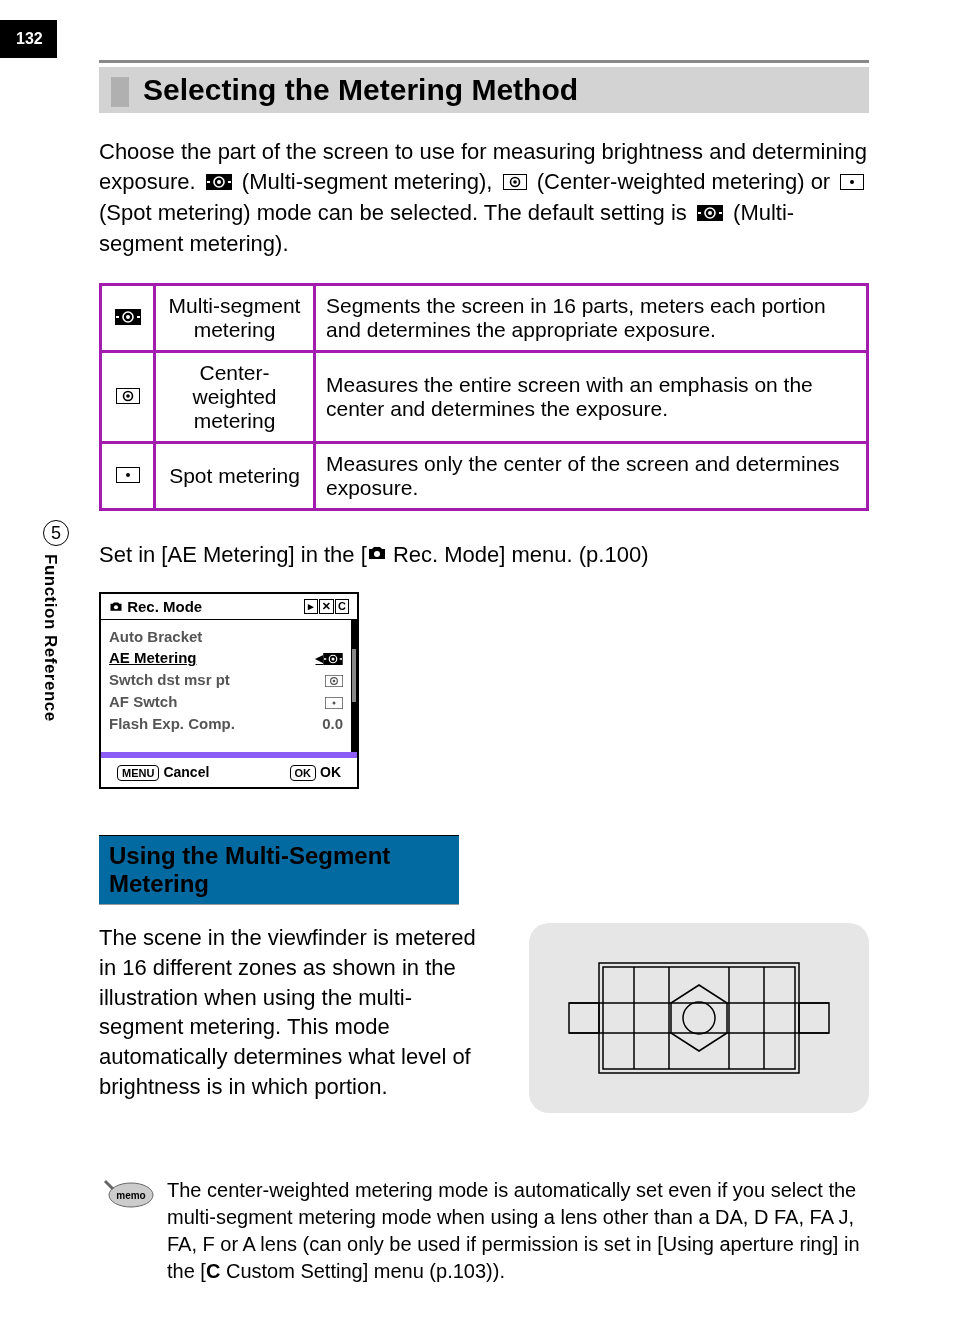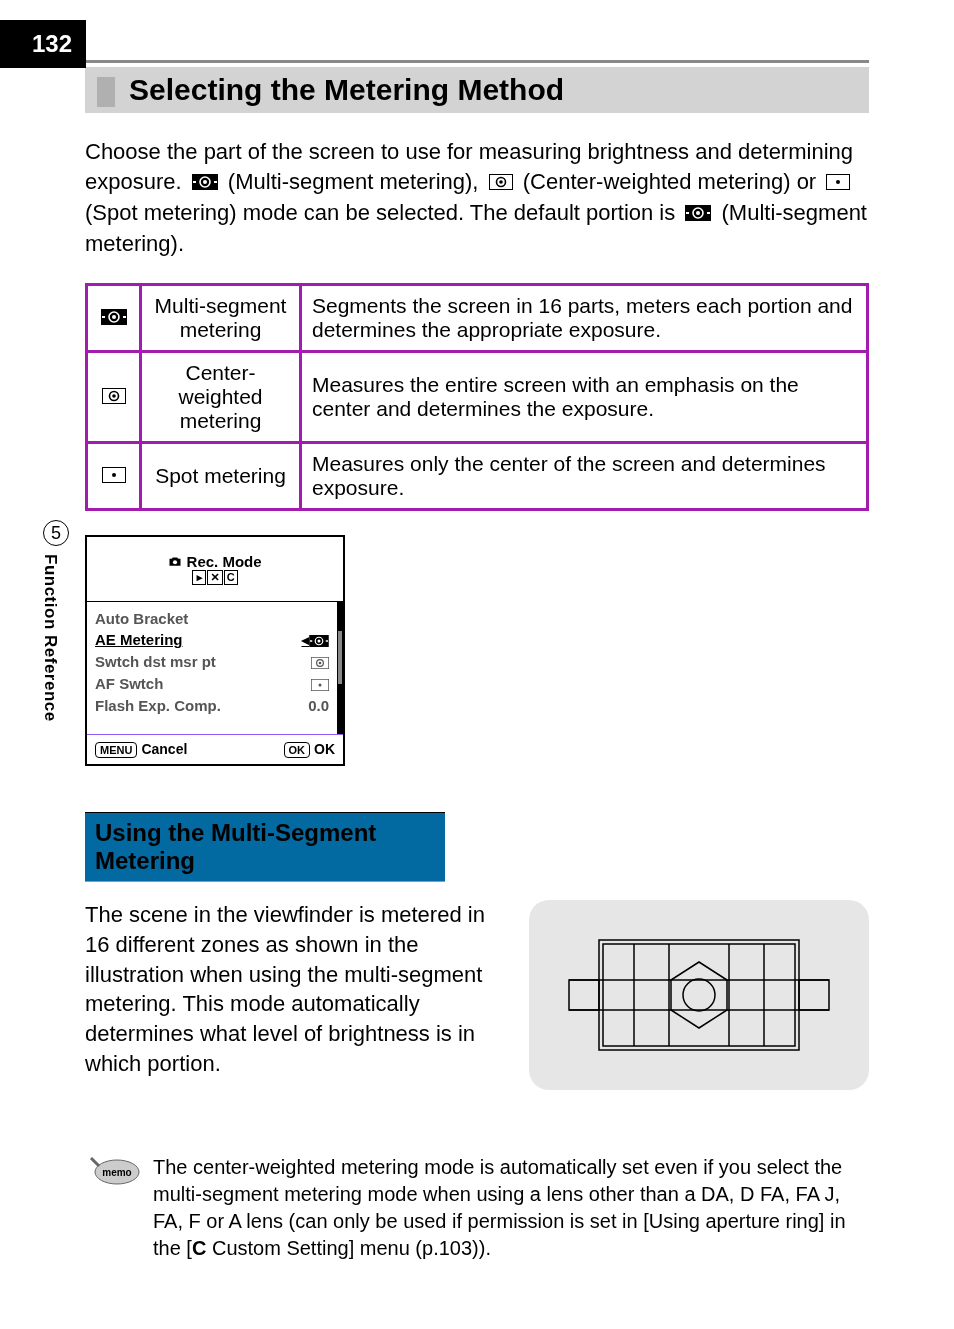--- a/index.html
+++ b/index.html
@@ -10,26 +10,27 @@
     background: #fff;
     position: relative;
     color: #000;
   }
   .page-number {
     position: absolute;
     top: 20px;
     left: 0;
     background: #000;
     color: #fff;
-    padding: 10px 14px 10px 32px;
-    font-size: 24px;
+    padding: 10px 14px 10px 16px;
+    font-size: 16px;
     font-weight: bold;
   }
   .content {
     padding: 60px 85px 40px 85px;
+    margin-left: 14px;
   }
   .title-bar {
     border-top: 3px solid #888;
     padding-top: 4px;
   }
   .title {
     background: #d3d3d3;
     padding: 6px 12px;
     font-size: 30px;
     font-weight: bold;
@@ -103,26 +104,25 @@
   }
   .lcd-box {
     margin-top: 24px;
     width: 260px;
     border: 2px solid #000;
     font-family: Arial, sans-serif;
     font-size: 15px;
   }
   .lcd-header {
     border-bottom: 1px solid #000;
-    padding: 16px 8px;
+    padding: 4px 8px;
     display: flex;
     justify-content: space-between;
     align-items: center;
     font-weight: bold;
-    flex-direction: column;
   }
   .lcd-header-tabs {
     display: flex;
     gap: 1px;
     font-size: 11px;
   }
   .lcd-header-tabs span {
     border: 1px solid #000;
     padding: 0 2px;
     display: inline-block;
@@ -150,22 +150,22 @@
   .lcd-row {
     display: flex;
     justify-content: space-between;
     align-items: center;
   }
   .lcd-row.highlight {
     text-decoration: underline;
     color: #000;
   }
   .lcd-footer {
-    border-top: 1px solid #8b5cf6;
-    padding: 6px 8px;
+    border-top: 6px solid #8b5cf6;
+    padding: 6px 16px;
     display: flex;
     justify-content: space-between;
     font-weight: bold;
     font-size: 14px;
   }
   .lcd-btn {
     border: 1.5px solid #000;
     border-radius: 4px;
     padding: 0 4px;
     font-size: 11px;
@@ -259,21 +259,21 @@
           <circle cx="12" cy="8" r="1.8" fill="#000"></circle>
         </svg>
     </span>
     <span> (Center-weighted metering) or </span>
     <span class="inline-icon">
       <svg width="24" height="16" viewBox="0 0 24 16">
           <rect x="0" y="0" width="24" height="16" fill="none" stroke="#000" stroke-width="2"></rect>
           <circle cx="12" cy="8" r="2" fill="#000"></circle>
         </svg>
     </span>
-    <span> (Spot metering) mode can be selected. The default portion is </span>
+    <span> (Spot metering) mode can be selected. The default setting is </span>
     <span class="inline-icon">
       <svg width="26" height="16" viewBox="0 0 26 16">
           <rect x="0" y="0" width="26" height="16" fill="#000"></rect>
           <circle cx="13" cy="8" r="5" fill="none" stroke="#fff" stroke-width="1.6"></circle>
           <circle cx="13" cy="8" r="2" fill="#fff"></circle>
           <rect x="1" y="7" width="3" height="2" fill="#fff"></rect>
           <rect x="22" y="7" width="3" height="2" fill="#fff"></rect>
         </svg>
     </span>
     <span> (Multi-segment metering).</span>
@@ -311,20 +311,26 @@
               <rect x="0" y="0" width="24" height="16" fill="none" stroke="#000" stroke-width="2"></rect>
               <circle cx="12" cy="8" r="2" fill="#000"></circle>
             </svg>
       </td>
       <td class="name-cell">Spot metering</td>
       <td>Measures only the center of the screen and determines exposure.</td>
     </tr>
   </tbody>
     </table>
 
+  <p class="set-in">
+    <span>Set in [AE Metering] in the [</span><span class="cam-icon"><svg width="20" height="16" viewBox="0 0 20 16">
+          <path d="M2 4 h3 l2 -2 h6 l2 2 h3 v10 h-16 z" fill="#000"></path>
+          <circle cx="10" cy="9" r="3" fill="#fff"></circle>
+        </svg></span><span> Rec. Mode] menu. (p.100)</span>
+  </p>
 
   <div class="lcd-box">
     <div class="lcd-header">
       <span>
         <span class="cam-icon"><svg width="14" height="11" viewBox="0 0 20 16">
               <path d="M2 4 h3 l2 -2 h6 l2 2 h3 v10 h-16 z" fill="#000"></path>
               <circle cx="10" cy="9" r="3" fill="#fff"></circle>
             </svg></span>
         <span>Rec. Mode</span>
       </span>

